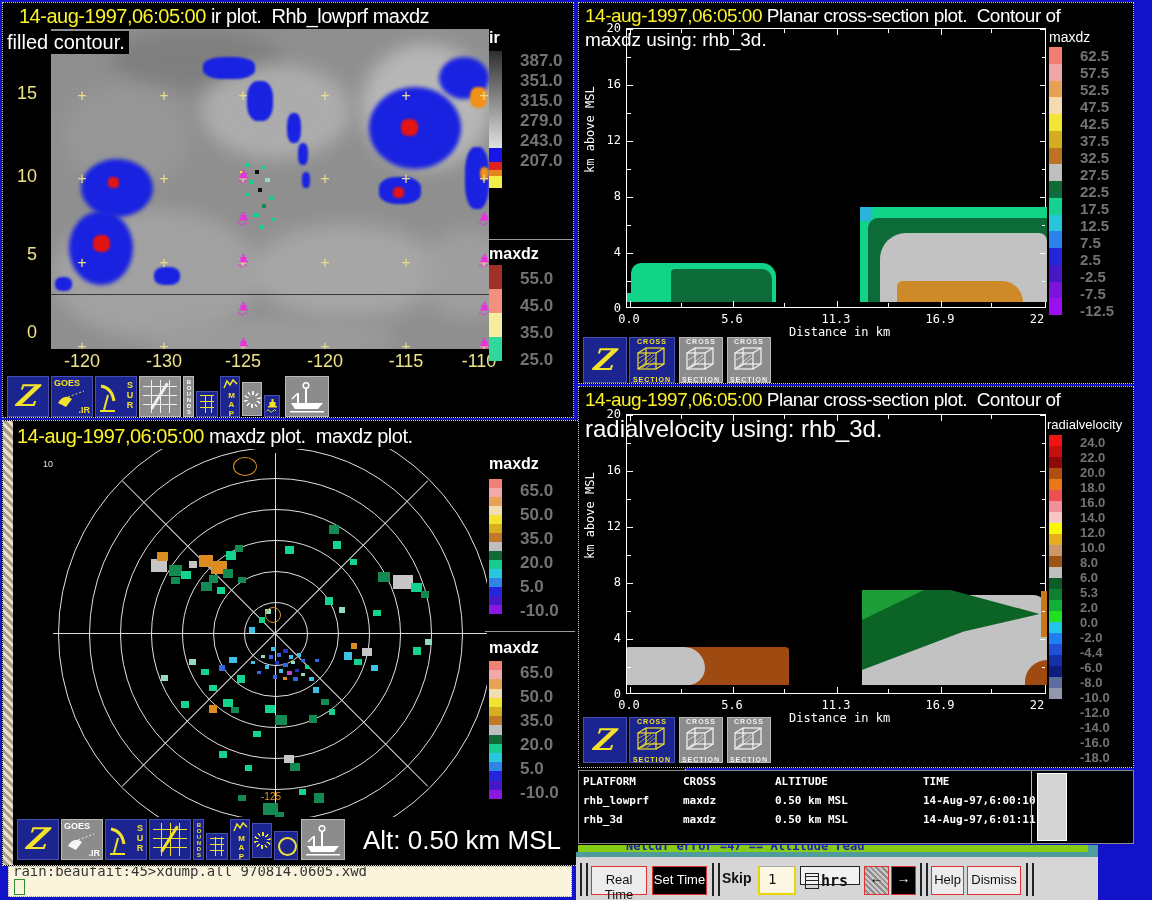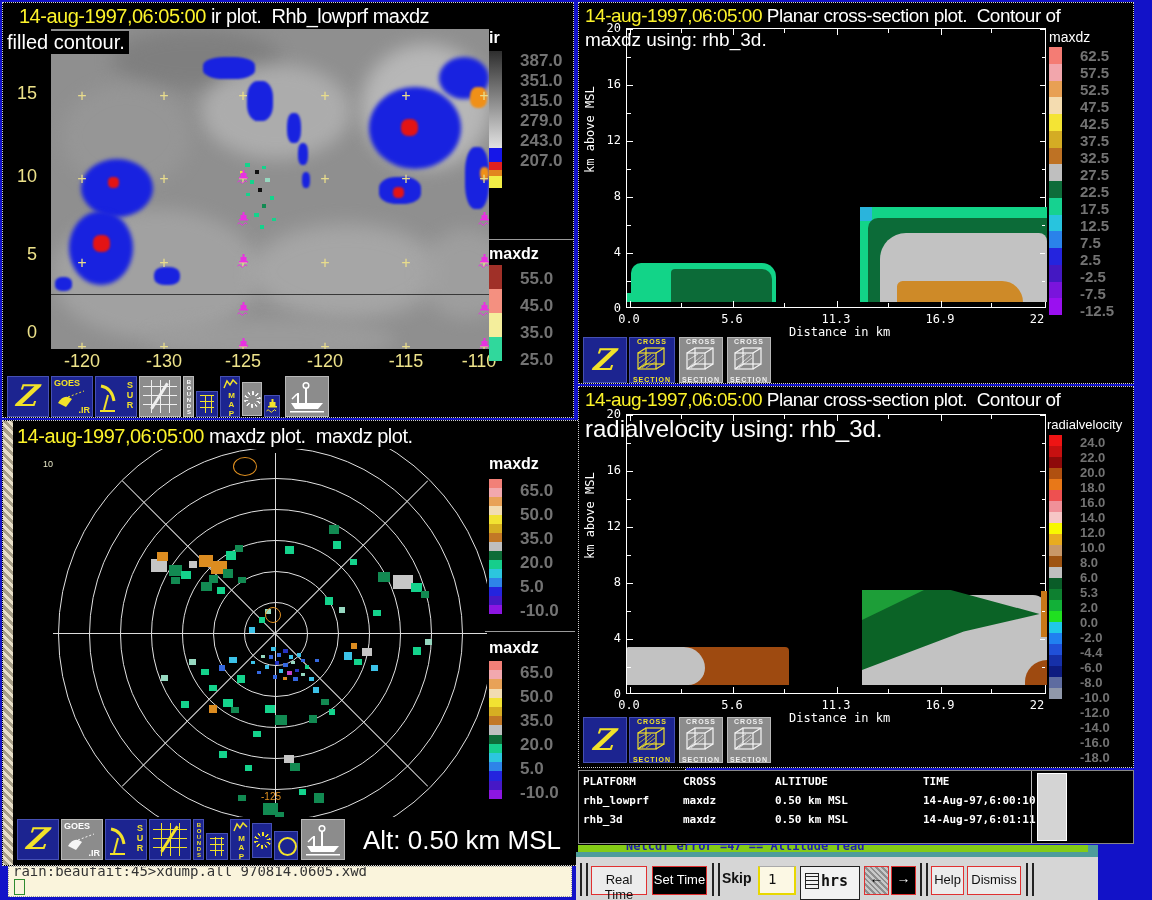--- a/index.html
+++ b/index.html
@@ -912,21 +912,21 @@
 
   <div id="controlbar" style="left:576px;top:852px;width:522px;height:48px;">
     <div class="vsep" style="left:4px;"></div>
       <div class="vsep" style="left:10px;"></div>
     <div class="cbtn" style="left:15px;top:9px;width:56px;font-size:13px;">Real Time</div>
     <div class="cbtn" style="left:76px;top:9px;width:55px;font-size:13px;background:#000;color:#fff;">Set Time</div>
     <div class="vsep" style="left:136px;"></div>
       <div class="vsep" style="left:142px;"></div>
     <div style="position:absolute;left:146px;top:13px;font-weight:bold;font-size:14px;color:#111;">Skip</div>
     <div style="position:absolute;left:182px;top:9px;width:38px;height:29px;background:#FCF8E4;border:2px solid #E8D800;border-top:1px solid #aaa;box-sizing:border-box;font-family:'DejaVu Sans Mono',monospace;font-size:14px;color:#111;padding:4px 0 0 8px;">1</div>
-    <div style="position:absolute;left:224px;top:9px;width:60px;height:34px;background:#F2F2F2;border:1px solid #222;box-sizing:border-box;">
+    <div style="position:absolute;left:224px;top:9px;width:60px;height:19px;background:#F2F2F2;border:1px solid #222;box-sizing:border-box;">
       <div style="position:absolute;left:4px;top:6px;width:12px;height:14px;border:1px solid #222;background:repeating-linear-gradient(0deg,transparent 0 3px,#222 3px 4px);"></div>
       <span style="position:absolute;left:20px;top:5px;font-family:'DejaVu Sans Mono',monospace;font-weight:bold;font-size:15px;color:#111;">hrs</span>
     </div>
     <div class="cbtn" style="left:288px;top:9px;width:25px;background:repeating-linear-gradient(45deg,#C8C8C8 0 2px,#8E8E8E 2px 4px);color:#000;font-weight:bold;padding-top:3px;">←</div>
     <div class="cbtn" style="left:315px;top:9px;width:25px;background:#000;color:#fff;font-weight:bold;padding-top:3px;">→</div>
     <div class="vsep" style="left:344px;"></div>
       <div class="vsep" style="left:350px;"></div>
     <div class="cbtn" style="left:355px;top:9px;width:33px;font-size:13px;">Help</div>
     <div class="cbtn" style="left:391px;top:9px;width:54px;font-size:13px;">Dismiss</div>
     <div class="vsep" style="left:450px;"></div>

